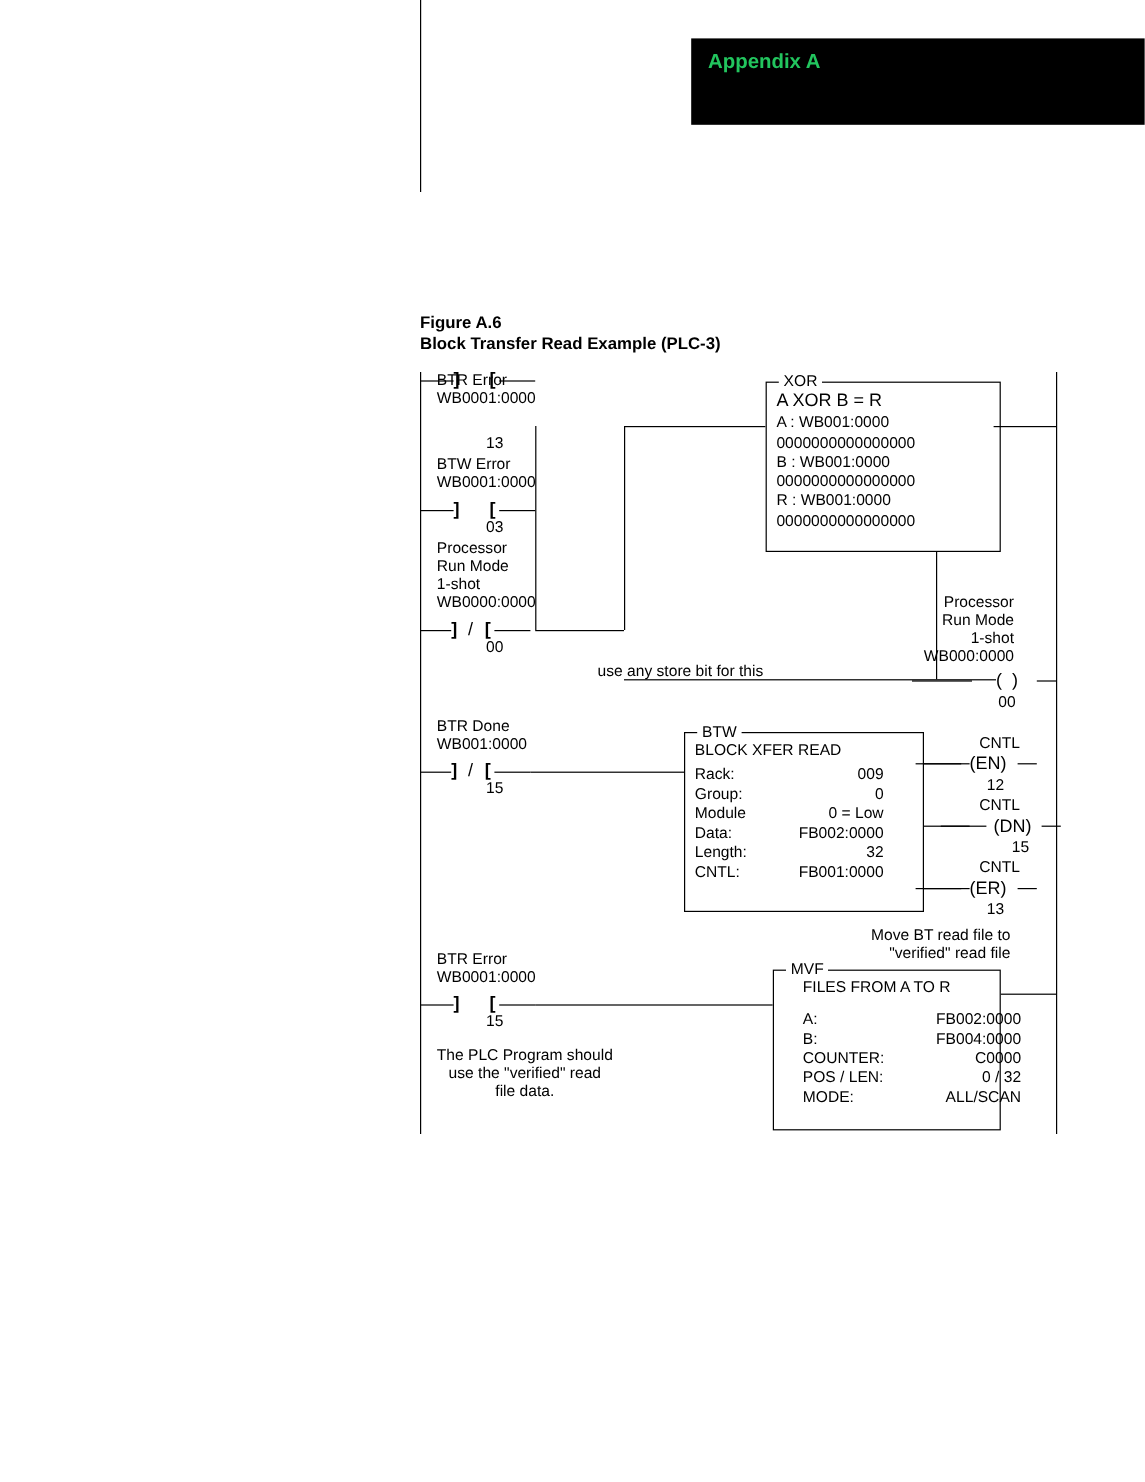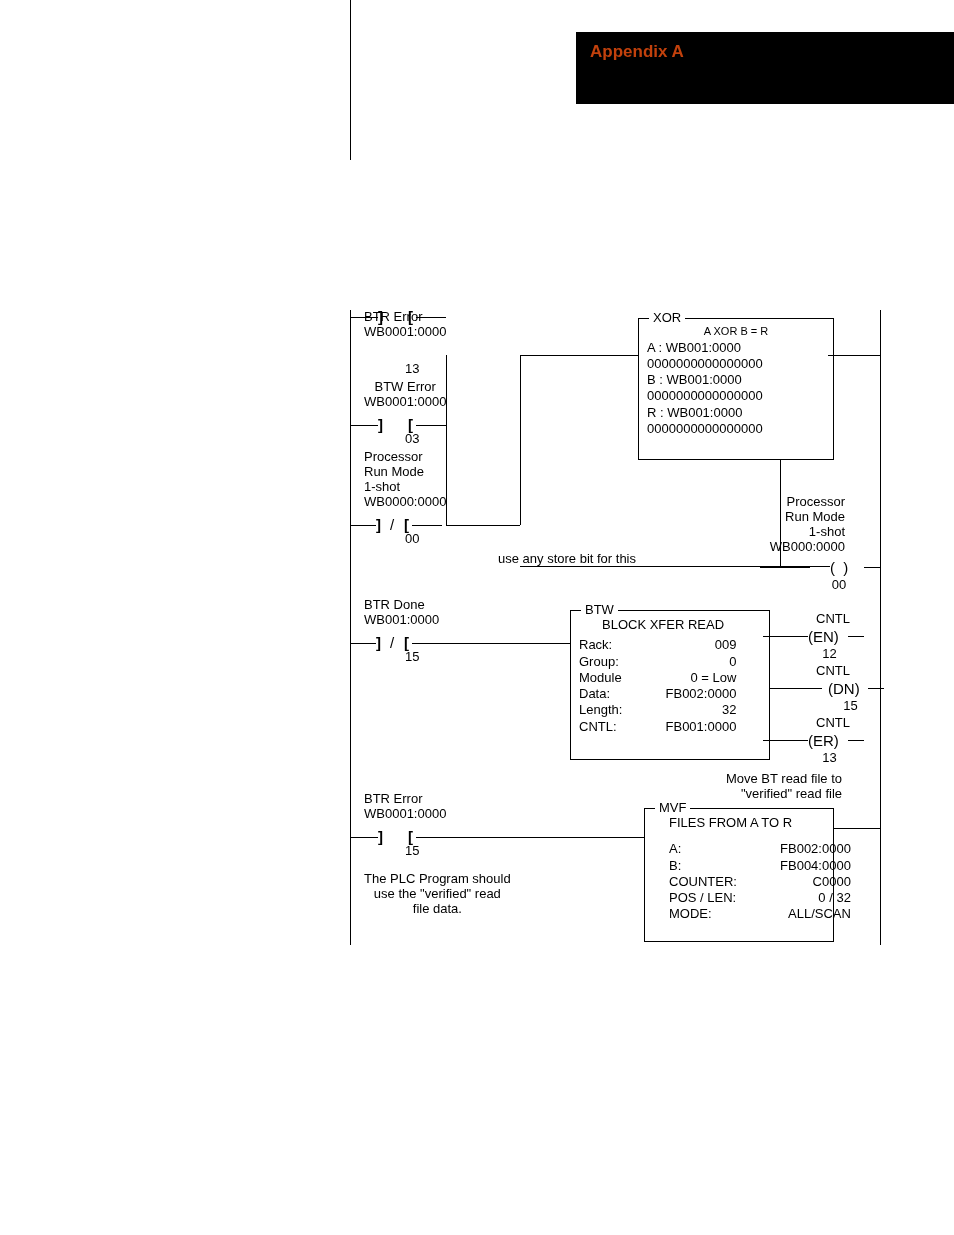--- a/index.html
+++ b/index.html
@@ -26,21 +26,21 @@
     border-left: 1px solid #000;
   }
   
   .hdr {
     position: absolute;
     left: 576px;
     top: 32px;
     width: 378px;
     height: 72px;
     background: #000;
-    color: #c2410c;
+    color: #22c55e;
     padding: 10px 14px;
     box-sizing: border-box;
   }
   .hdr .line1 {
     font-weight: 700;
     font-size: 17px;
     line-height: 1.2;
     font-stretch: condensed;
   }
   .hdr .line2 {
@@ -176,36 +176,40 @@
 <body>
 
 <div class="page">
 
   <div class="vrule"></div>
 
   <div class="hdr">
     <div class="line1">Appendix A</div>
   </div>
 
+  <div class="figcap">
+    <span>Figure A.6</span><br>
+    <span>Block Transfer Read Example (PLC-3)</span>
+  </div>
 
   <div class="ladder">
     <div class="rail-l"></div>
     <div class="rail-r"></div>
 
     <div class="tb" style="left:14px; top:0;"><span>BTR Error</span>
 <span>WB0001:0000</span></div>
     <div class="contact" style="left:0; top:38;">
       <span class="wl" style="left:0; width:28px;"></span>
       <span class="br" style="left:28px;">]</span>
       <span class="br" style="left:58px;">[</span>
       <span class="wl" style="left:66px; width:30px;"></span>
     </div>
     <div class="tb center" style="left:55px; top:52px;">13</div>
 
-    <div class="tb" style="left:14px; top:70px;text-align:center;"><span>BTW Error</span>
+    <div class="tb" style="left:14px; top:70px;"><span>BTW Error</span>
 <span>WB0001:0000</span></div>
     <div class="contact" style="left:0; top:108px;">
       <span class="wl" style="left:0; width:28px;"></span>
       <span class="br" style="left:28px;">]</span>
       <span class="br" style="left:58px;">[</span>
       <span class="wl" style="left:66px; width:30px;"></span>
     </div>
     <div class="tb center" style="left:55px; top:122px;">03</div>
 
     <div class="tb" style="left:14px; top:140px;"><span>Processor</span>
@@ -224,21 +228,21 @@
     <div class="vw" style="left:96px; top:45px; height:170px;"></div>
 
     <div class="hw" style="left:96px; top:215px; width:74px;"></div>
     <div class="vw" style="left:170px; top:45px; height:170px;"></div>
     <div class="hw" style="left:170px; top:45px; width:118px;"></div>
 
     <div class="tb" style="left:148px; top:242px;">use any store bit for this</div>
 
     <div class="ibox" style="left:288px; top:8px; width:196px; height:142px;">
       <span class="title">XOR</span>
-      <div class="tb" style="position:static; text-align:center; font-size:11px; margin-bottom:2px;">A XOR B = R</div>
+      <div class="tb" style="position:static; text-align:left; font-size:15px; margin-bottom:2px;">A XOR B = R</div>
       <div>A   :   WB001:0000</div>
       <div>0000000000000000</div>
       <div>B   :   WB001:0000</div>
       <div>0000000000000000</div>
       <div>R   :   WB001:0000</div>
       <div>0000000000000000</div>
     </div>
 
     <div class="hw" style="left:478px; top:45px; width:52px;"></div>
 
@@ -265,21 +269,21 @@
       <span class="sl" style="left:40px;">/</span>
       <span class="br" style="left:54px;">[</span>
       <span class="wl" style="left:62px; width:30px;"></span>
     </div>
     <div class="tb center" style="left:55px; top:340px;">15</div>
 
     <div class="hw" style="left:92px; top:333px; width:128px;"></div>
 
     <div class="ibox" style="left:220px; top:300px; width:200px; height:150px;">
       <span class="title">BTW</span>
-      <div style="margin-bottom:4px;margin-left:23px;">BLOCK XFER READ</div>
+      <div style="margin-bottom:4px;">BLOCK XFER READ</div>
       <table>
         <tbody>
             <tr>
               <td>Rack:</td>
               <td class="r" style="min-width:110px;">009</td>
             </tr>
         <tr>
               <td>Group:</td>
               <td class="r">0</td>
             </tr>

